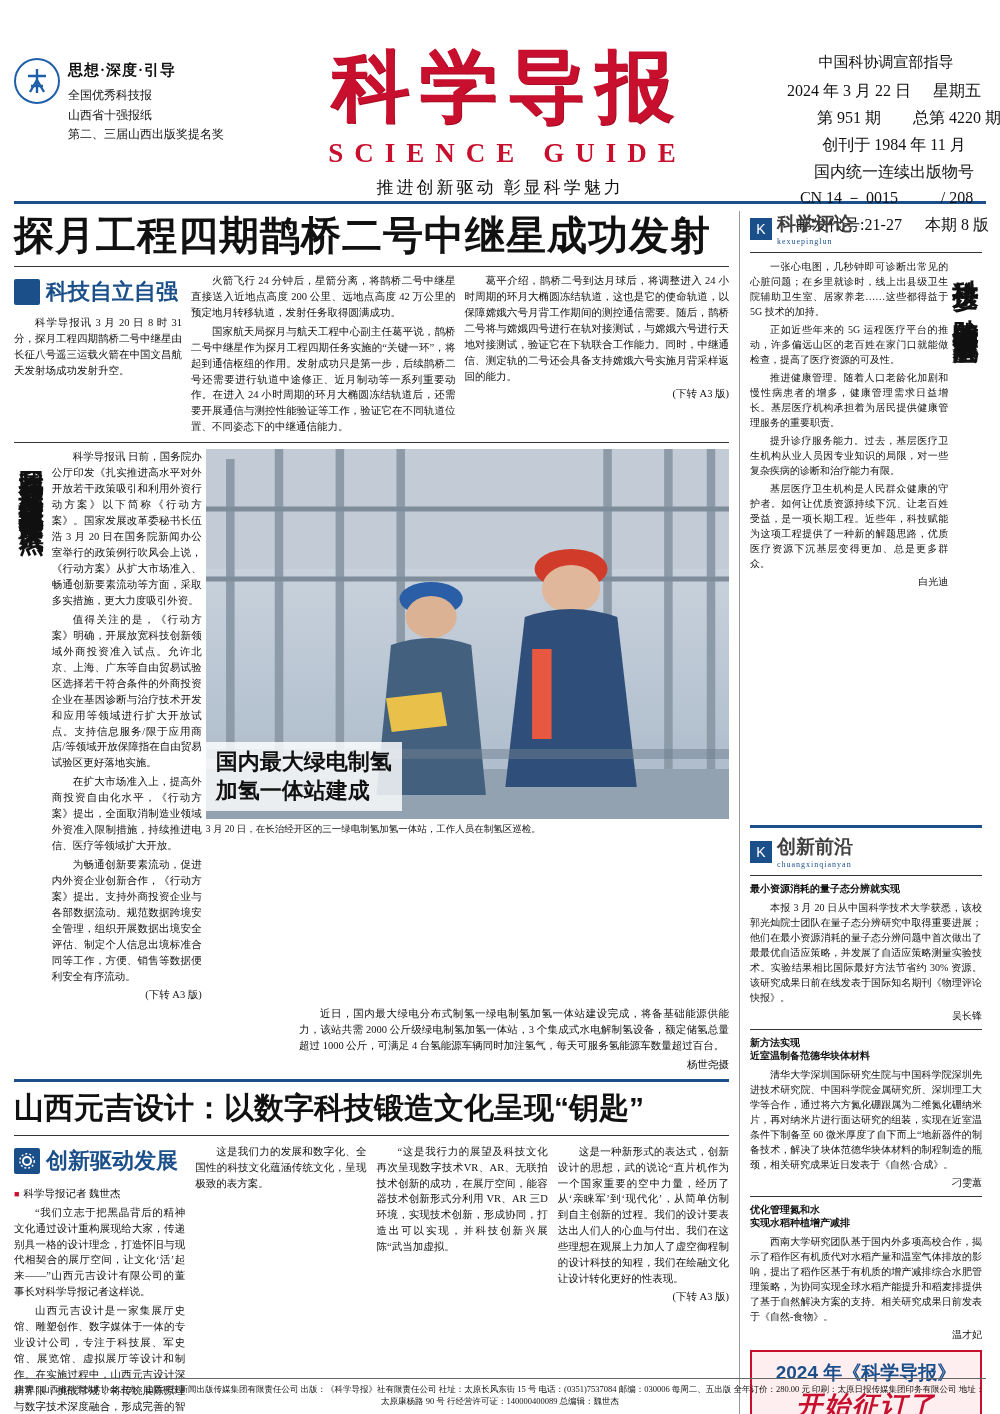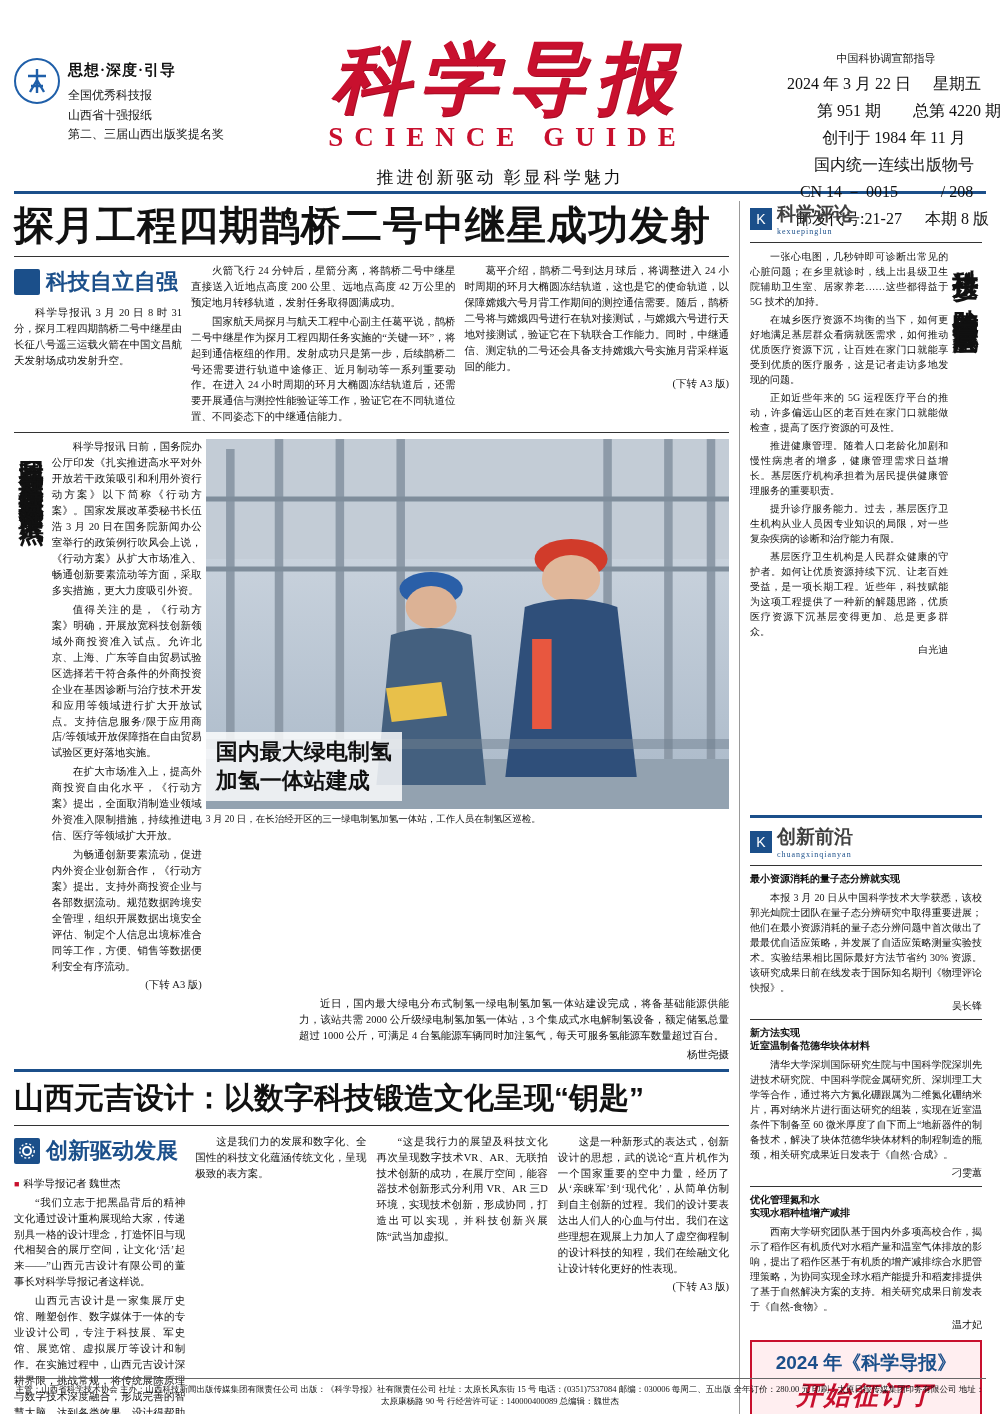--- a/index.html
+++ b/index.html
@@ -18,28 +18,28 @@
   .masthead { display:flex; align-items:flex-start; justify-content:space-between; height:150px; padding-top:26px;}
   .mh-left { width:215px; display:flex; align-items:flex-start; gap:8px; padding-top:22px;}
   .logo-mark { width:46px; height:46px; border-radius:50%; border:2px solid #1f5fa9; display:flex; align-items:center; justify-content:center; flex:0 0 auto;}
   .logo-mark svg { display:block; }
   .mh-left-text { font-size:12px; line-height:1.65; color:#111; }
   .mh-left-text .slogan { font-size:15px; font-weight:bold; letter-spacing:1px; margin-bottom:3px;}
   .mh-center { flex:1; text-align:center; position:relative; }
   .paper-title {
     font-family:"Liberation Serif", serif;
     font-size:78px; font-weight:bold; color:#c8102e; letter-spacing:10px;
-    line-height:1; font-style:italic; margin:4px; text-shadow:1px 1px 0 #a50d24;
+    line-height:1; margin:12px; text-shadow:1px 1px 0 #a50d24;
   }
   .paper-title-en { font-size:27px; letter-spacing:11px; color:#c8102e; margin-top:2px; font-weight:bold;}
   .mh-right { width:200px; font-size:10.5px; line-height:1.62; text-align:center; padding-top:14px;}
-  .mh-right .r1 { font-size:11px; margin-bottom:3px;}
+  .mh-right .r1 { font-size:15px; margin-bottom:3px;}
   .mh-right table { width:100%; border-collapse:collapse; font-size:16px;}
   .mh-right td { padding:0.5px 1px; white-space:nowrap;}
-  .mh-tagline { text-align:center; font-size:17px; letter-spacing:3px; margin-top:6px; color:#111;}
+  .mh-tagline { text-align:center; font-size:17px; letter-spacing:3px; margin-top:16px; color:#111;}
   .blue-rule { height:3px; background:#1b4f8a; margin-top:2px; }
 
   
   .content { display:flex; gap:10px; margin-top:7px; }
   .col-main { width:715px; }
   .col-right { width:243px; border-left:1px solid #999; padding-left:10px;}
 
   
   .lead-headline {
     font-size:40px; font-weight:bold; letter-spacing:1px; line-height:1.12;
@@ -326,21 +326,20 @@
         <div>
           <div class="cmt-t">科学评论</div>
           <div class="cmt-sub">kexuepinglun</div>
         </div>
       </div>
       <div class="hr-thin"></div>
 
       <div style="display:flex; height:560px;">
         <div style="flex:1; overflow:hidden;" class="cmt-body">
           <p>一张心电图，几秒钟即可诊断出常见的心脏问题；在乡里就诊时，线上出县级卫生院辅助卫生室、居家养老……这些都得益于 5G 技术的加持。</p>
-          <p>在城乡医疗资源不均衡的当下，如何更好地满足基层群众看病就医需求，如何推动优质医疗资源下沉，让百姓在家门口就能享受到优质的医疗服务，这是记者走访多地发现的问题。</p>
           <p>正如近些年来的 5G 运程医疗平台的推动，许多偏远山区的老百姓在家门口就能做检查，提高了医疗资源的可及性。</p>
           <p>推进健康管理。随着人口老龄化加剧和慢性病患者的增多，健康管理需求日益增长。基层医疗机构承担着为居民提供健康管理服务的重要职责。</p>
           <p>提升诊疗服务能力。过去，基层医疗卫生机构从业人员因专业知识的局限，对一些复杂疾病的诊断和治疗能力有限。</p>
           <p>基层医疗卫生机构是人民群众健康的守护者。如何让优质资源持续下沉、让老百姓受益，是一项长期工程。近些年，科技赋能为这项工程提供了一种新的解题思路，优质医疗资源下沉基层变得更加、总是更多群众。</p>
           <div class="rail-sign">白光迪</div>
         </div>
         <div class="vtext cmt-title">科技进步  助优质医疗资源下沉基层</div>
       </div>
 
       <div class="hr-thick"></div>

